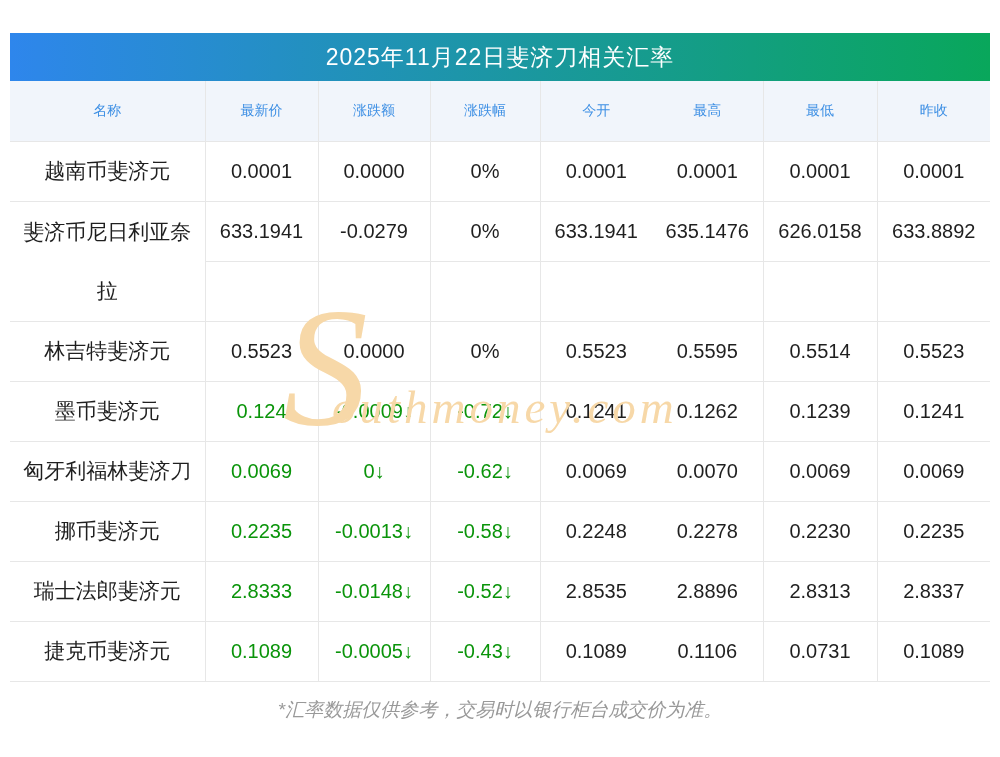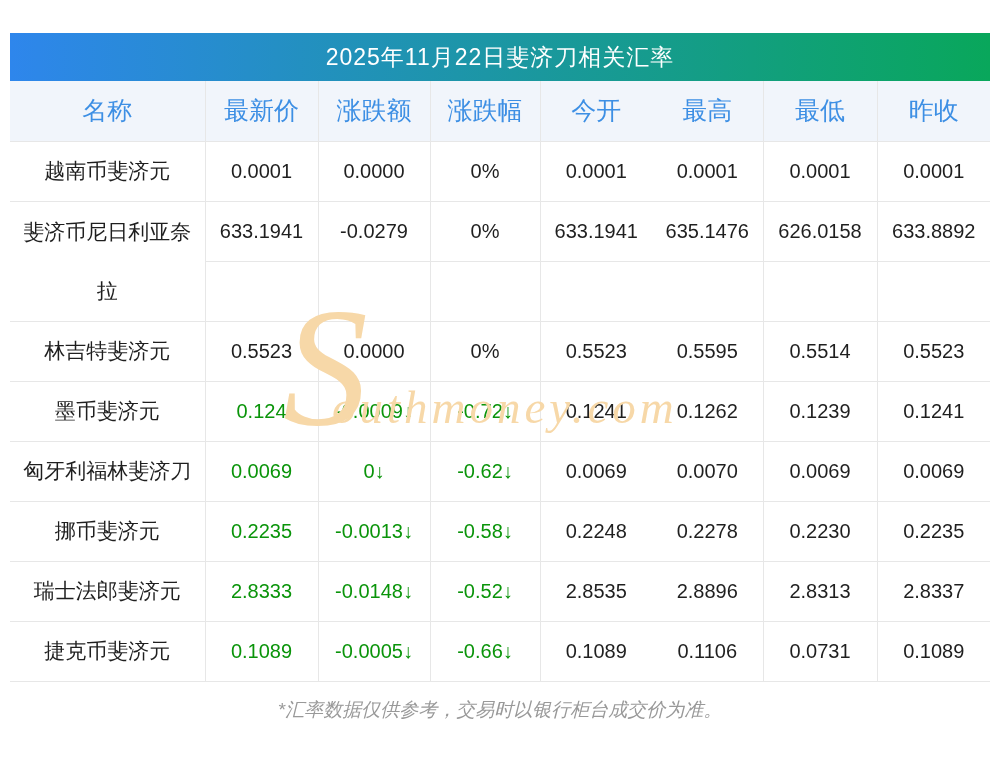--- a/index.html
+++ b/index.html
@@ -21,21 +21,21 @@
   .titlebar{
     height:48px;line-height:48px;text-align:center;
     background:linear-gradient(90deg,var(--grad-l),var(--grad-r));
     color:#fff;font-size:23px;letter-spacing:1px;
   }
 
   table{width:980px;border-collapse:collapse;table-layout:fixed;}
   th,td{text-align:center;vertical-align:middle;font-weight:normal;
         border-bottom:1px solid var(--border);}
   thead th{
-    height:60px;background:var(--hdr-bg);color:var(--hdr-txt);font-size:25px;
+    height:60px;background:var(--hdr-bg);color:var(--hdr-txt);font-size:14px;
   }
   tbody td{height:60px;font-size:20px;color:var(--txt);background:transparent;}
   td.name{font-size:21px;word-break:break-all;padding:0 12px;}
   td.name-tall{line-height:59px;}
   .br{border-right:1px solid var(--border);}
   td.green{color:var(--green);}
 
   .footer-note{
     width:980px;text-align:center;color:var(--foot);
     font-size:19px;padding-top:15px;font-style:italic;
@@ -173,21 +173,21 @@
             <td class="br green">-0.52↓</td>
             <td>2.8535</td>
             <td class="br">2.8896</td>
             <td class="br">2.8313</td>
             <td>2.8337</td>
           </tr>
           <tr>
             <td class="name br">捷克币斐济元</td>
             <td class="br green">0.1089</td>
             <td class="br green">-0.0005↓</td>
-            <td class="br green">-0.66↓</td>
+            <td class="br green">-0.43↓</td>
             <td>0.1089</td>
             <td class="br">0.1106</td>
             <td class="br">0.0731</td>
             <td>0.1089</td>
           </tr>
         </tbody>
     </table>
 
     <div class="footer-note">*汇率数据仅供参考，交易时以银行柜台成交价为准。</div>
   </div>

